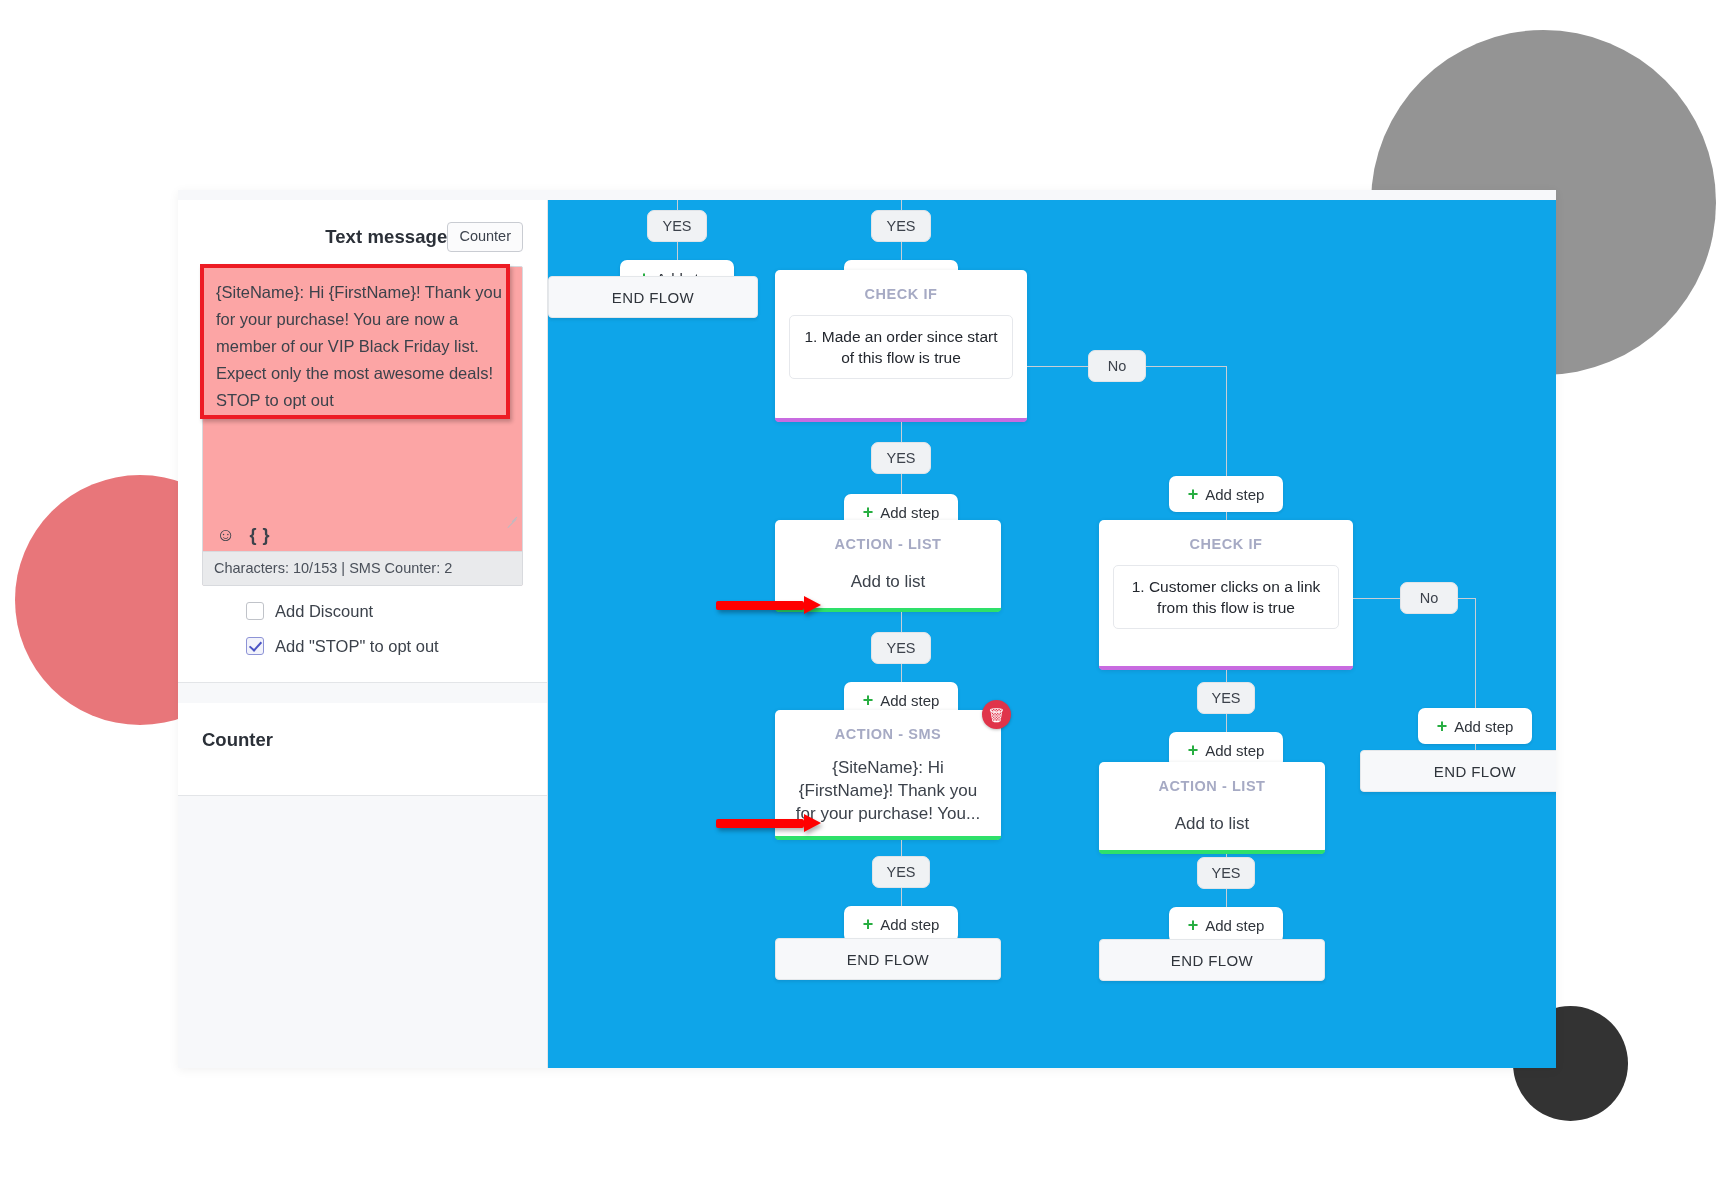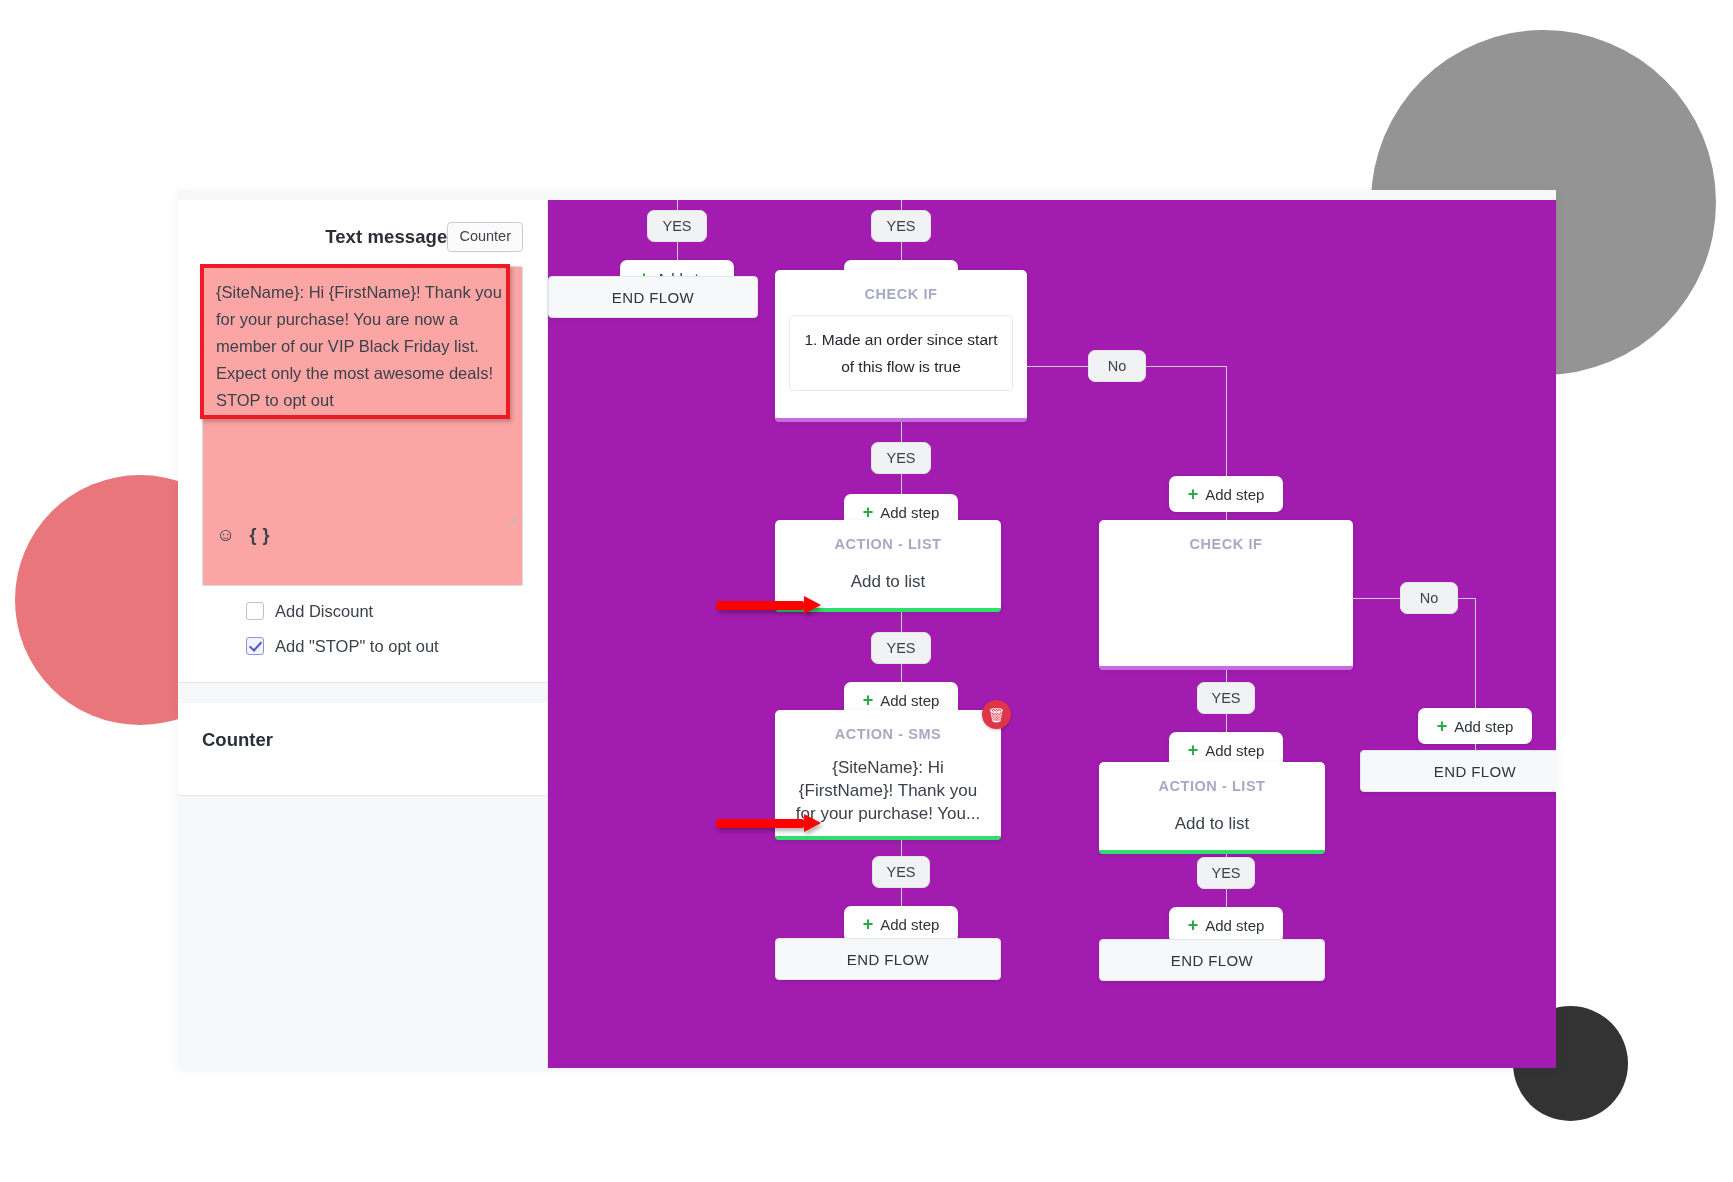--- a/index.html
+++ b/index.html
@@ -275,21 +275,21 @@
   .stepper i.up   { border-bottom: 6px solid #6b7079; }
   .stepper i.down { border-top: 6px solid #6b7079; }
 
   
   #flow-canvas {
     position: absolute;
     left: 370px;
     top: 10px;
     width: 1008px;
     height: 868px;
-    background: #a21caf;
+    background: #0ea5e9;
     overflow: hidden;
   }
   
   .vline {
     position: absolute;
     width: 1px;
     background: #c9ced5;
   }
   .hline {
     position: absolute;
@@ -368,21 +368,21 @@
     text-align: center;
     font-size: 17px;
     color: #3c424b;
     line-height: 23px;
   }
   .card-node .cond-box {
     border: 1px solid #e6e8ec;
     border-radius: 5px;
     padding: 10px 10px;
     font-size: 15.5px;
-    line-height: 27px;
+    line-height: 21px;
     color: #23272e;
     text-align: center;
     background: #fff;
     margin-top: 13px;
   }
   .accent-bar {
     position: absolute;
     left: 0; bottom: 0;
     width: 100%;
     height: 4px;
@@ -454,20 +454,21 @@
         <div class="textarea-wrap">
           <div class="msg-text">{SiteName}: Hi {FirstName}! Thank you for your purchase! You are now a member of our VIP Black Friday list. Expect only the most awesome deals! STOP to opt out</div>
           <div class="red-outline"></div>
           <div class="resize-grip"></div>
 
           <div class="toolbar-row">
             <span class="tb-icon">☺</span>
             <span class="tb-icon braces">{ }</span>
           </div>
 
+          <div class="counter-bar">Characters: 10/153 | SMS Counter: 2</div>
         </div>
 
         <div class="check-row">
           <span class="cbox"></span>
           <span class="check-label">Add Discount</span>
         </div>
         <div class="check-row">
           <span class="cbox checked"></span>
           <span class="check-label">Add "STOP" to opt out</span>
         </div>
@@ -552,20 +553,21 @@
       <div class="endflow" style="left:227px; top:738px; width:226px;">END FLOW</div>
 
       <div class="addstep" style="left:621px; top:276px; width:114px;">
         <span class="plus">+</span>
         <span>Add step</span>
       </div>
       <div class="vline" style="left:678px; top:312px; height:18px;"></div>
 
       <div class="card-node" style="left:551px; top:320px; width:254px; height:150px;">
         <div class="node-kind">CHECK IF</div>
+        <div class="cond-box">1. Customer clicks on a link from this flow is true</div>
         <div class="accent-bar accent-purple"></div>
       </div>
 
       <div class="hline" style="left:805px; top:398px; width:47px;"></div>
       <div class="pill" style="left:852px; top:382px; width:58px;">No</div>
       <div class="hline" style="left:910px; top:398px; width:17px;"></div>
       <div class="vline" style="left:927px; top:398px; height:110px;"></div>
 
       <div class="addstep" style="left:870px; top:508px; width:114px;">
         <span class="plus">+</span>

